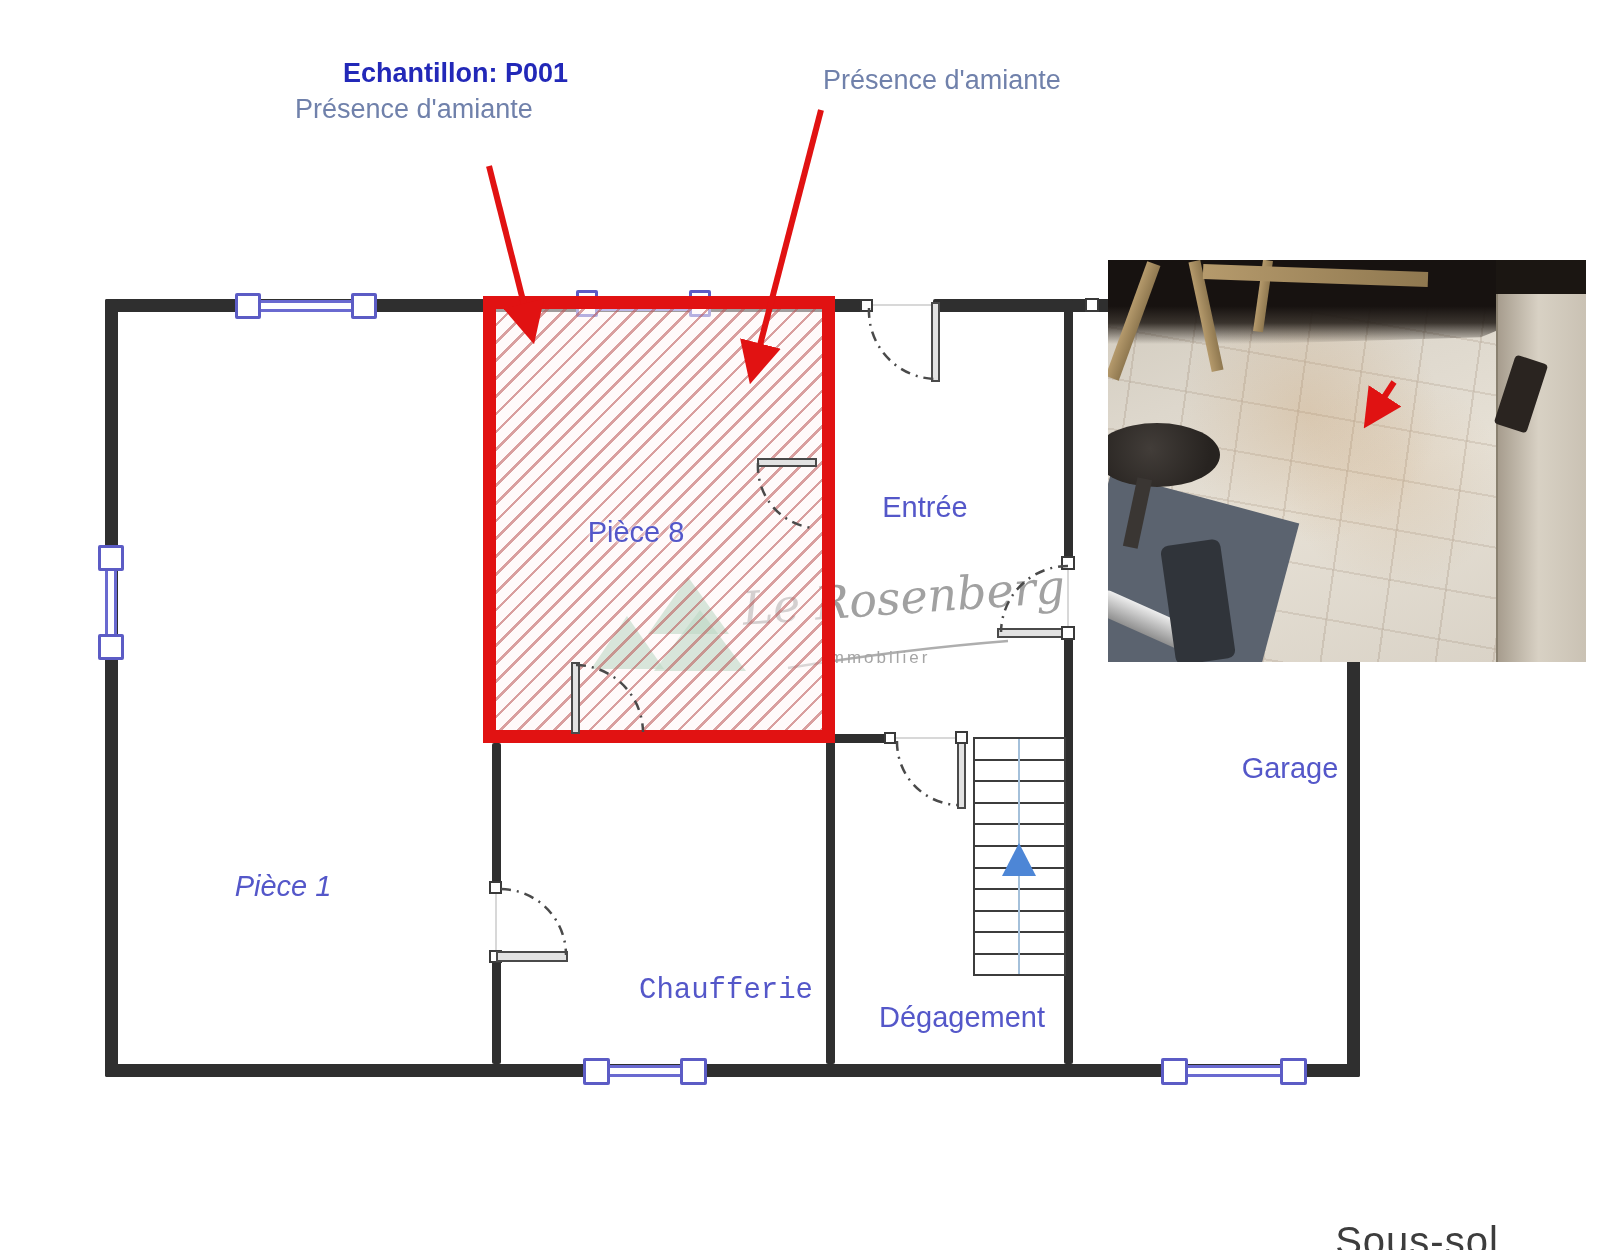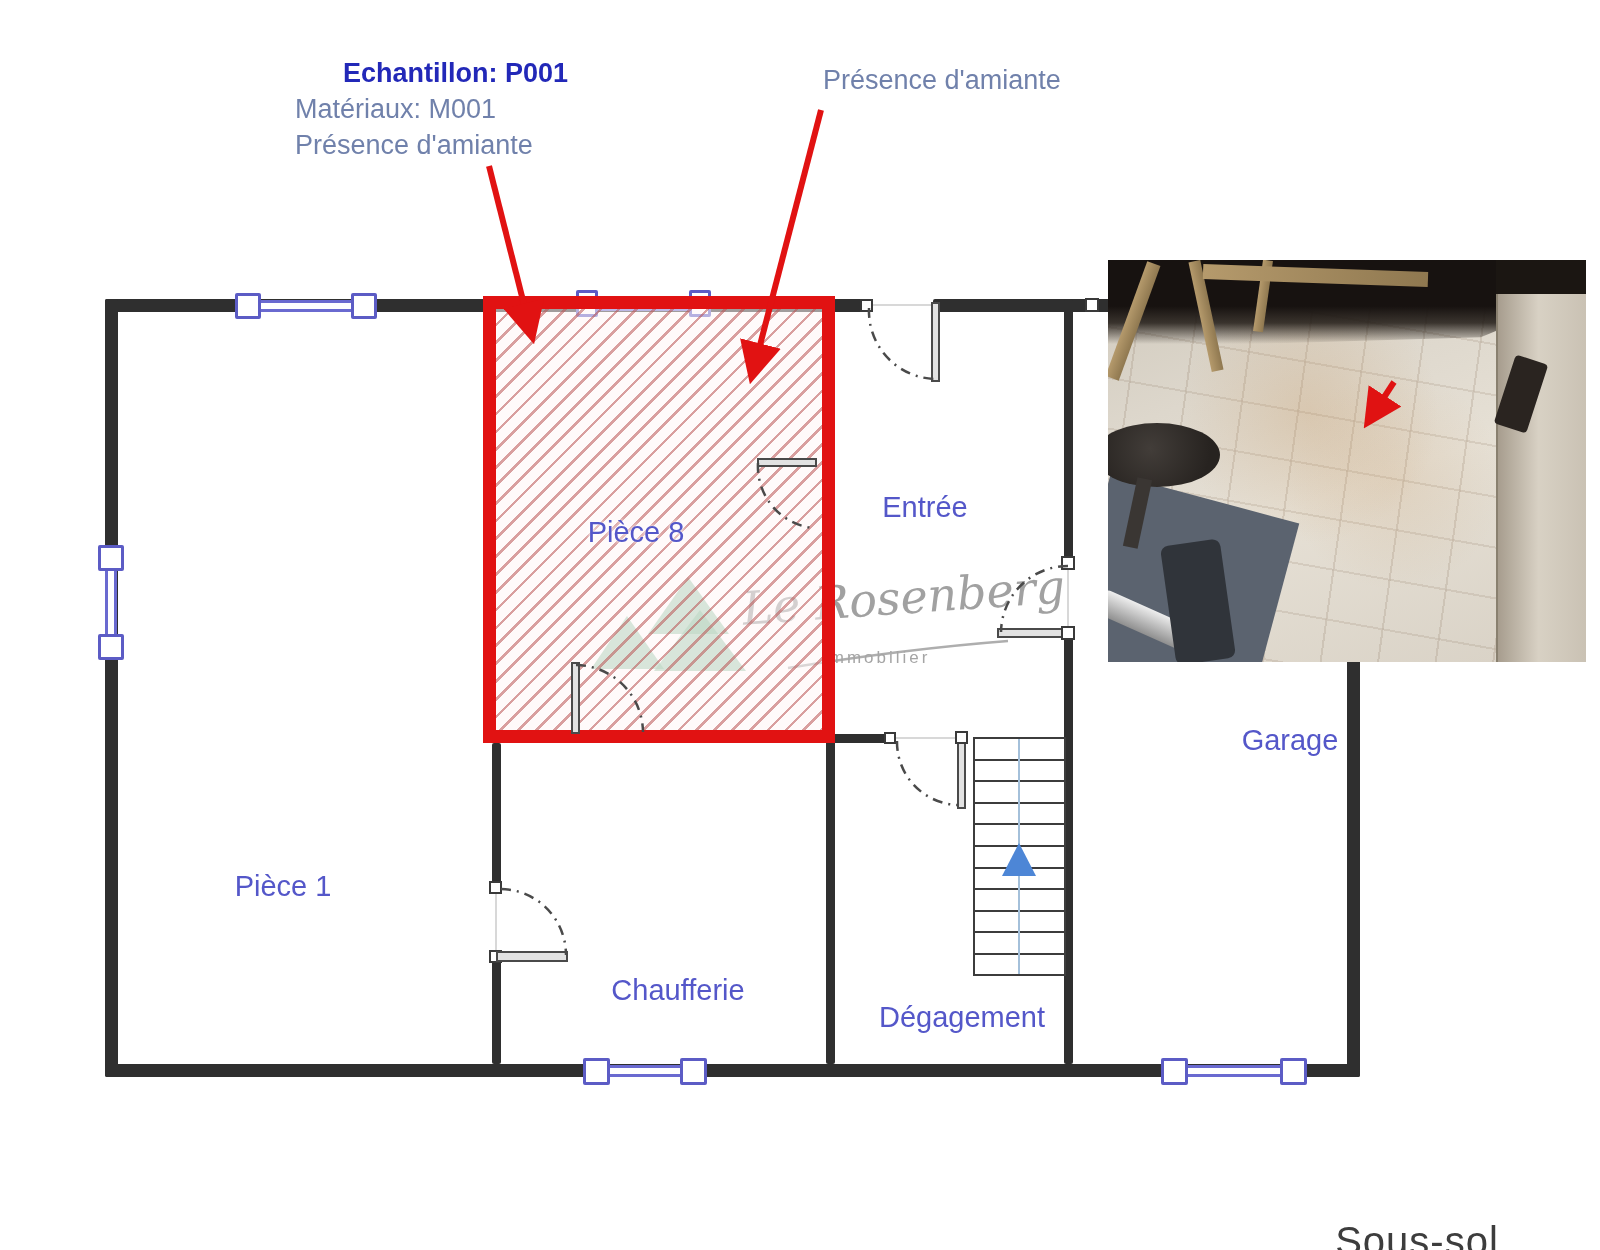--- a/index.html
+++ b/index.html
@@ -147,40 +147,39 @@
     <g fill="none" stroke="#4a4a4a" stroke-width="2.5" stroke-dasharray="10 6 2 6">
       <path d="M 869 308 A 68 68 0 0 0 936 379"></path>
       <path d="M 897 741 A 63 63 0 0 0 957 805"></path>
       <path d="M 1068 566 A 67 67 0 0 0 1001 632"></path>
       <path d="M 501 889 A 66 66 0 0 1 566 955"></path>
       <path d="M 576 665 A 68 68 0 0 1 643 732"></path>
       <path d="M 758 463 A 62 62 0 0 0 813 528"></path>
     </g>
   </svg>
 
-  <div class="room-label" style="left:283px;top:886px;">Pièce 1</div>
+  <div class="room-label" style="left:283px;top:886px;font-style:italic;">Pièce 1</div>
   <div class="room-label" style="left:636px;top:532px;">Pièce 8</div>
   <div class="room-label" style="left:925px;top:507px;">Entrée</div>
-  <div class="room-label" style="left:678px;top:990px;">Chaufferie</div>
+  <div class="room-label" style="left:726px;top:990px;font-family:Liberation Mono, monospace;">Chaufferie</div>
   <div class="room-label" style="left:962px;top:1017px;">Dégagement</div>
-  <div class="room-label" style="left:1290px;top:740px;">Garage</div>
+  <div class="room-label" style="left:1290px;top:768px;">Garage</div>
 
   <svg width="1600" height="1250">
     <defs>
       <marker id="ah" viewBox="0 0 10 10" refX="8" refY="5" markerWidth="7" markerHeight="7" orient="auto-start-reverse">
         <path d="M 0 0 L 10 5 L 0 10 z" fill="#e11212"></path>
       </marker>
     </defs>
     <line x1="489" y1="166" x2="532" y2="336" stroke="#e11212" stroke-width="6" marker-end="url(#ah)"></line>
     <line x1="821" y1="110" x2="752" y2="376" stroke="#e11212" stroke-width="6" marker-end="url(#ah)"></line>
   </svg>
 
   <div class="ann" style="left:295px;top:55px;">
     <div class="t">Echantillon: P001</div>
-    <div class="s">Matériaux: M001</div>
     <div class="s">Présence d'amiante</div>
   </div>
   <div class="ann" style="left:823px;top:62px;">
     <div class="s">Présence d'amiante</div>
   </div>
 
   <div id="photo">
     <div id="ph-grout"></div>
     <div id="ph-stain"></div>
     <div id="ph-mat"></div>

